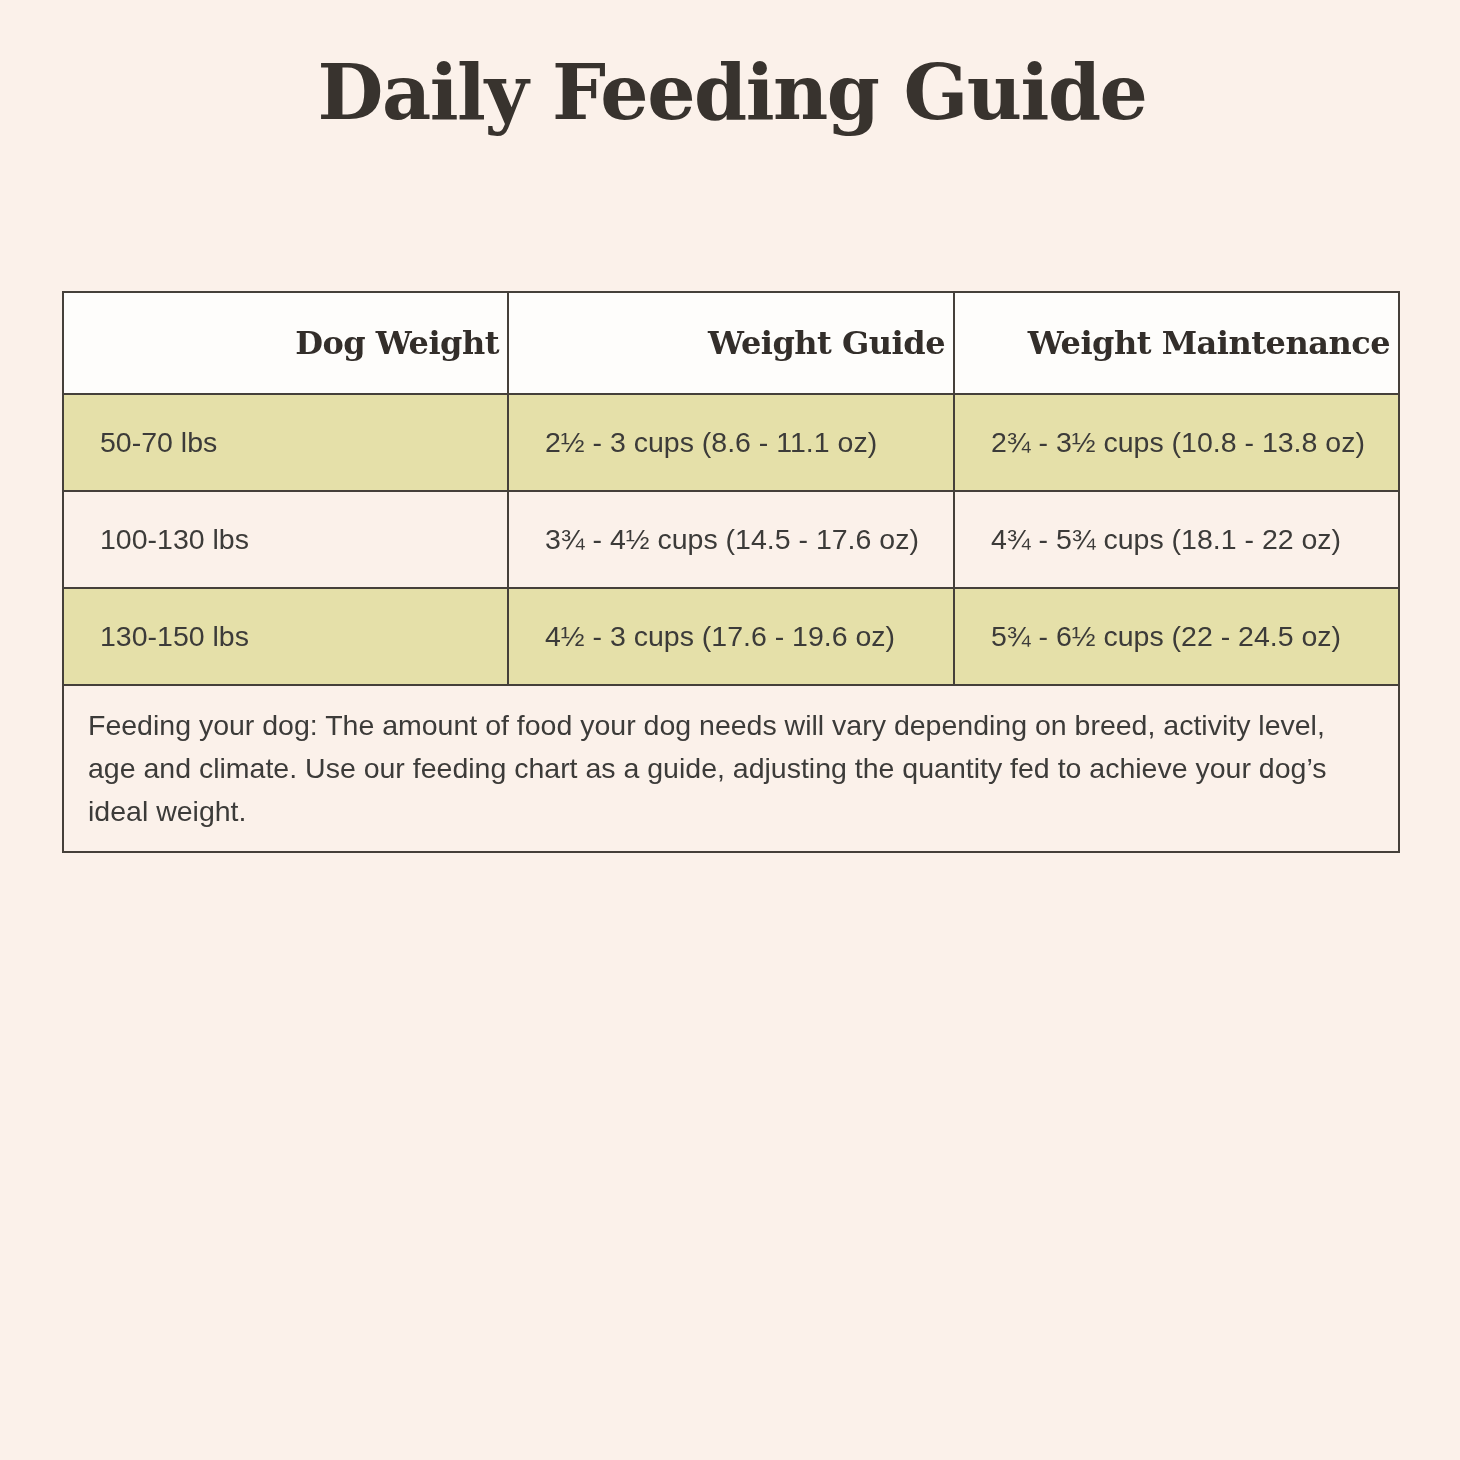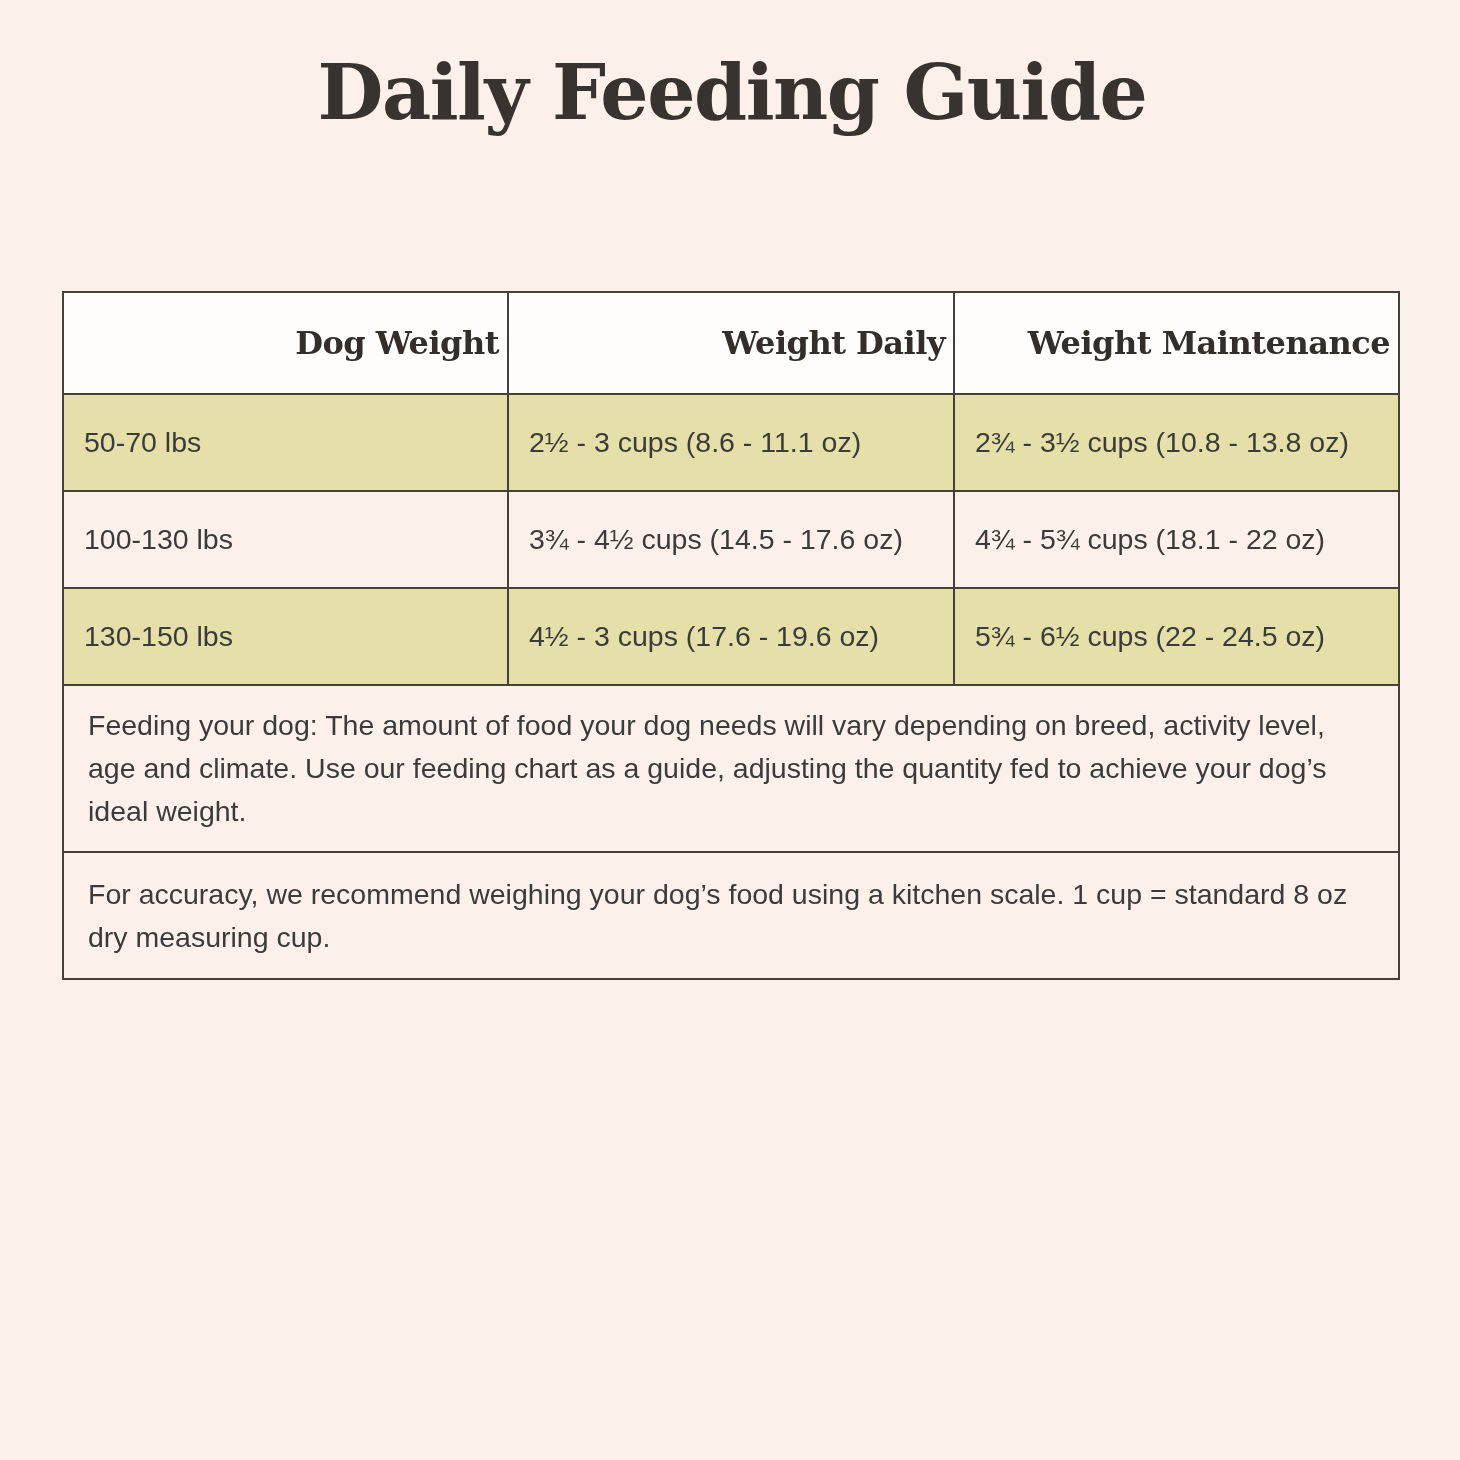--- a/index.html
+++ b/index.html
@@ -61,21 +61,21 @@
     font-size: 32px;
     letter-spacing: -0.5px;
     color: var(--heading-color);
     text-align: right;
     padding: 0 8px 0 32px;
   }
   .feeding-table tbody tr.data-row td {
     height: 97px;
     font-size: 28.5px;
     color: var(--text-color);
-    padding: 0 8px 0 20px;
+    padding: 0 8px 0 36px;
     white-space: nowrap;
   }
   .feeding-table tbody tr.data-row:nth-child(odd) td { background: var(--row-highlight); }
   .feeding-table tbody tr.data-row:nth-child(even) td { background: var(--row-plain); }
   .feeding-table tbody tr.note-row td {
     background: var(--row-plain);
     font-size: 28.5px;
     line-height: 43px;
     color: var(--text-color);
     padding: 18px 48px 18px 24px;
@@ -90,21 +90,21 @@
 
 <table class="feeding-table">
   <colgroup>
     <col class="c1">
       <col class="c2">
       <col class="c3">
   </colgroup>
   <thead>
     <tr>
       <th>Dog Weight</th>
-      <th>Weight Daily</th>
+      <th>Weight Guide</th>
       <th>Weight Maintenance</th>
     </tr>
   </thead>
   <tbody>
     <tr class="data-row">
       <td>50-70 lbs</td>
       <td>2½ - 3 cups (8.6 - 11.1 oz)</td>
       <td>2¾ - 3½ cups (10.8 - 13.8 oz)</td>
     </tr>
     <tr class="data-row">
@@ -113,17 +113,14 @@
       <td>4¾ - 5¾ cups (18.1 - 22 oz)</td>
     </tr>
     <tr class="data-row">
       <td>130-150 lbs</td>
       <td>4½ - 3 cups (17.6 - 19.6 oz)</td>
       <td>5¾ - 6½ cups (22 - 24.5 oz)</td>
     </tr>
     <tr class="note-row note-1">
       <td colspan="3">Feeding your dog: The amount of food your dog needs will vary depending on breed, activity level, age and climate. Use our feeding chart as a guide, adjusting the quantity fed to achieve your dog’s ideal weight.</td>
     </tr>
-    <tr class="note-row note-2">
-      <td colspan="3">For accuracy, we recommend weighing your dog’s food using a kitchen scale. 1 cup = standard 8 oz dry measuring cup.</td>
-    </tr>
   </tbody>
 </table>
 
 </body></html>

